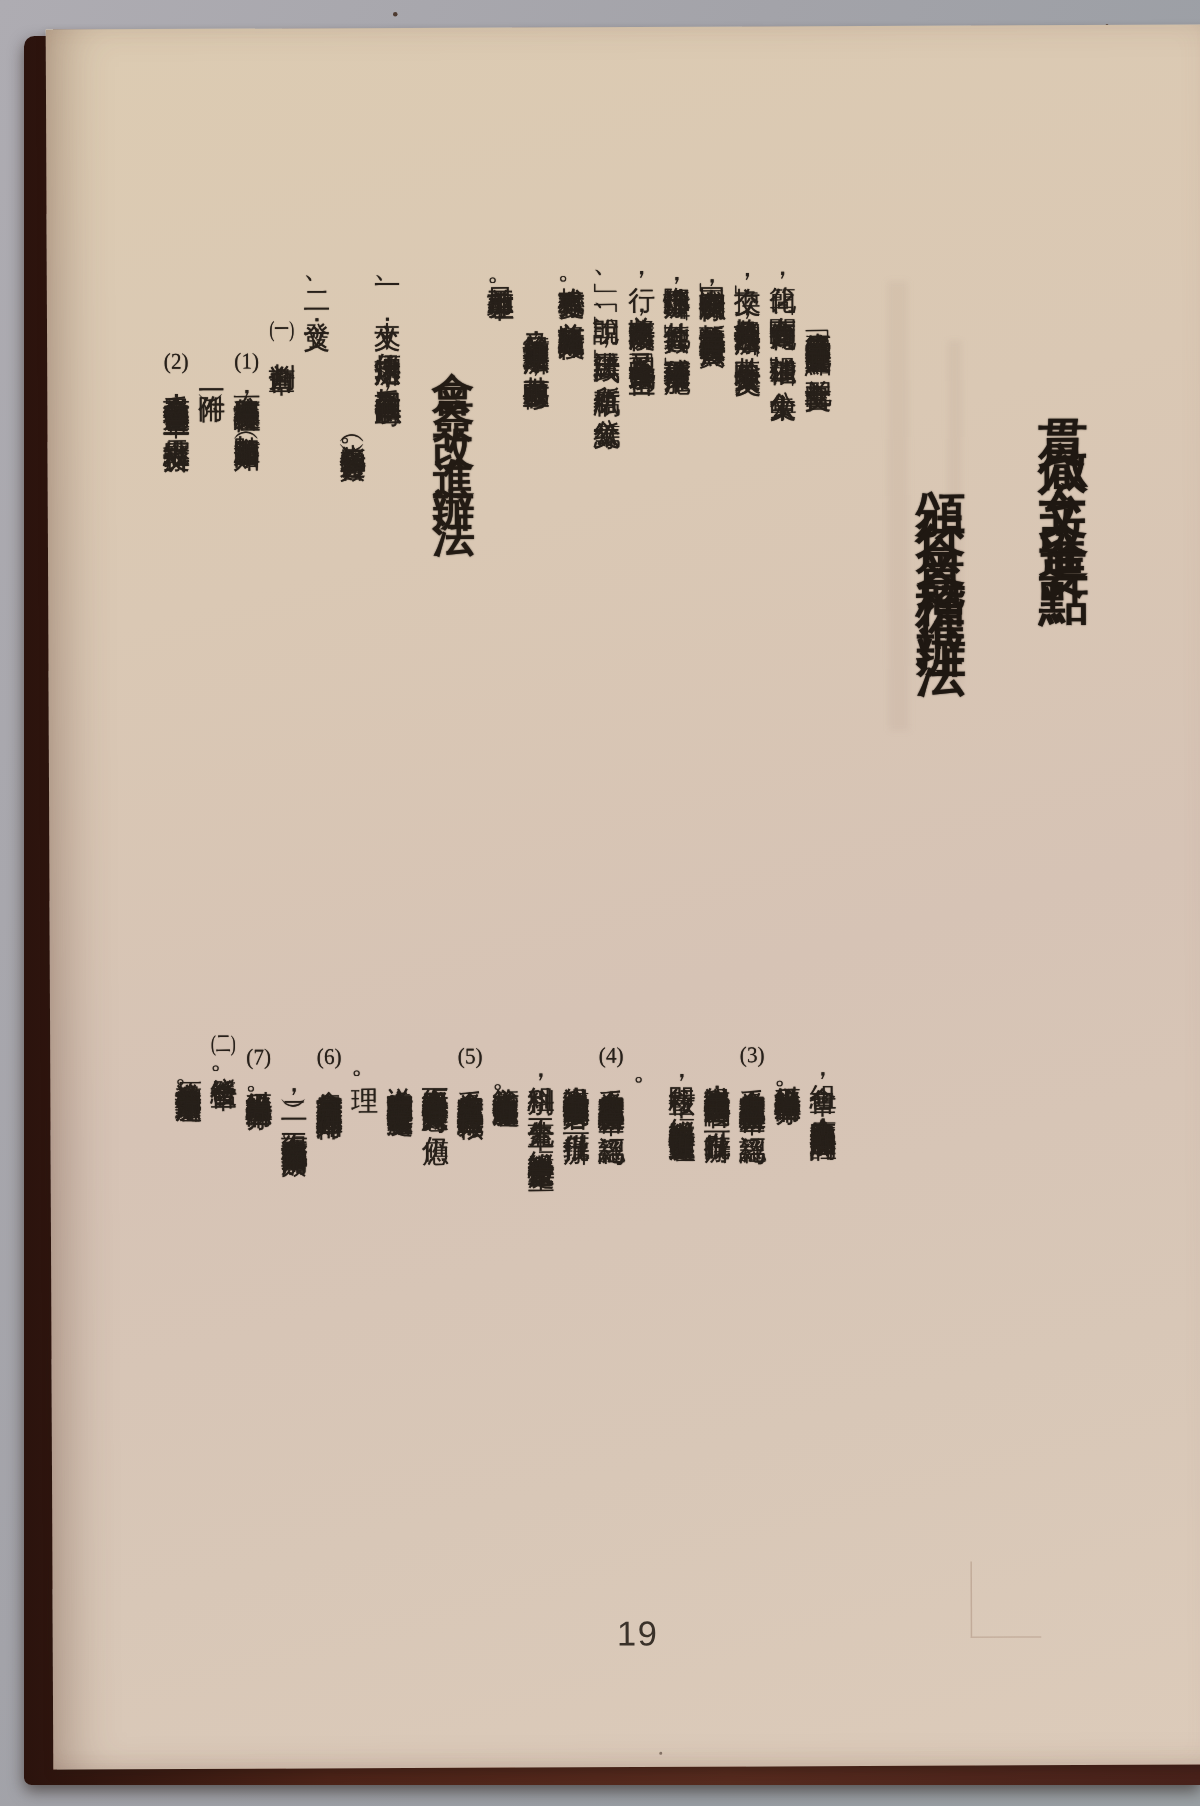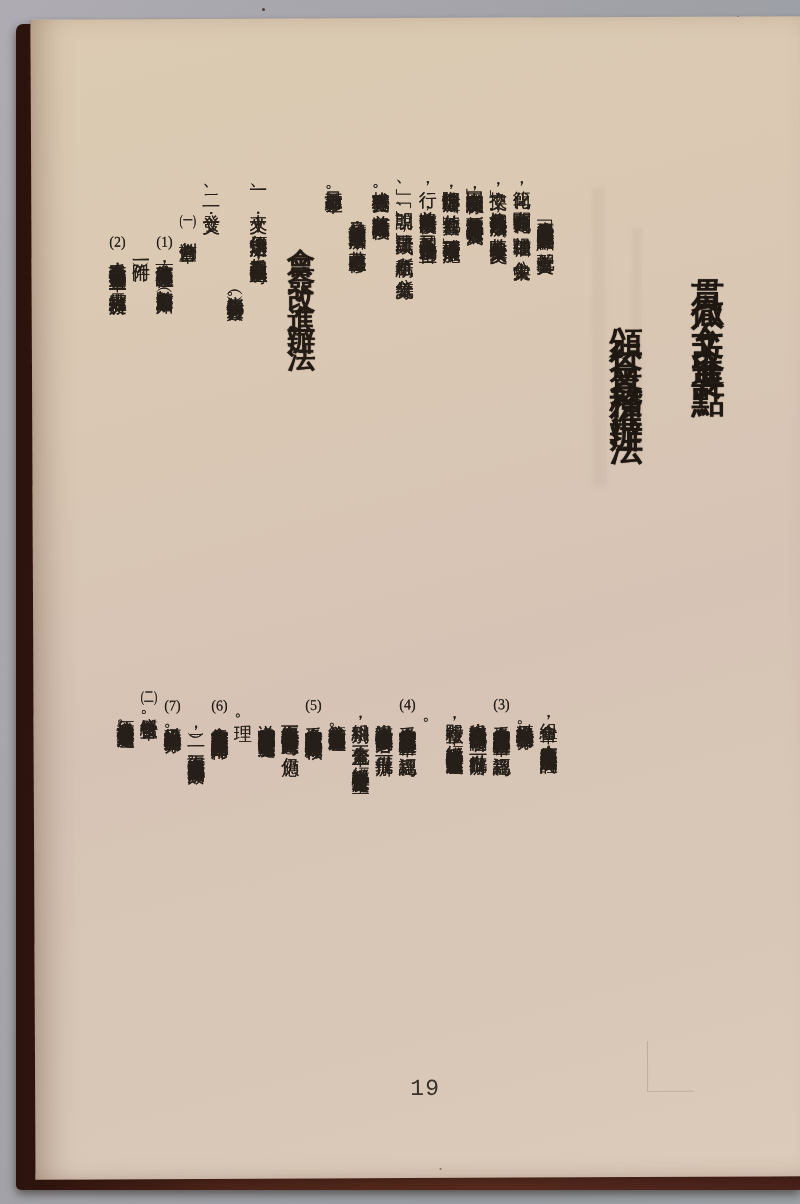--- a/index.html
+++ b/index.html
@@ -61,21 +61,21 @@
   .c-per{padding-top:30px;}
   .c-n1b{padding-top:2px;}
   .c-contb{padding-top:19px;}
   .tcy{
     text-combine-upright:all;-webkit-text-combine:horizontal;
     font-size:15px;letter-spacing:0;
   }
   .page-number{
     position:absolute;left:360px;top:1058px;width:60px;
     text-align:center;font-size:23px;letter-spacing:1px;
-    color:#3a322a;font-family:Liberation Mono, monospace;
+    color:#3a322a;font-family:Liberation Sans, sans-serif;
   }
   .streak{position:absolute;background:rgba(125,100,90,.07);filter:blur(2px);}
   .streak1{left:560px;top:170px;width:14px;height:300px;}
   .streak2{left:600px;top:210px;width:10px;height:230px;}
   .corner-mark{
     position:absolute;left:612px;top:1024px;width:46px;height:50px;
     border-left:1px solid rgba(150,118,98,.35);
     border-bottom:1px solid rgba(150,118,98,.30);
   }
   .speck{position:absolute;border-radius:50%;background:#4d3a30;}

